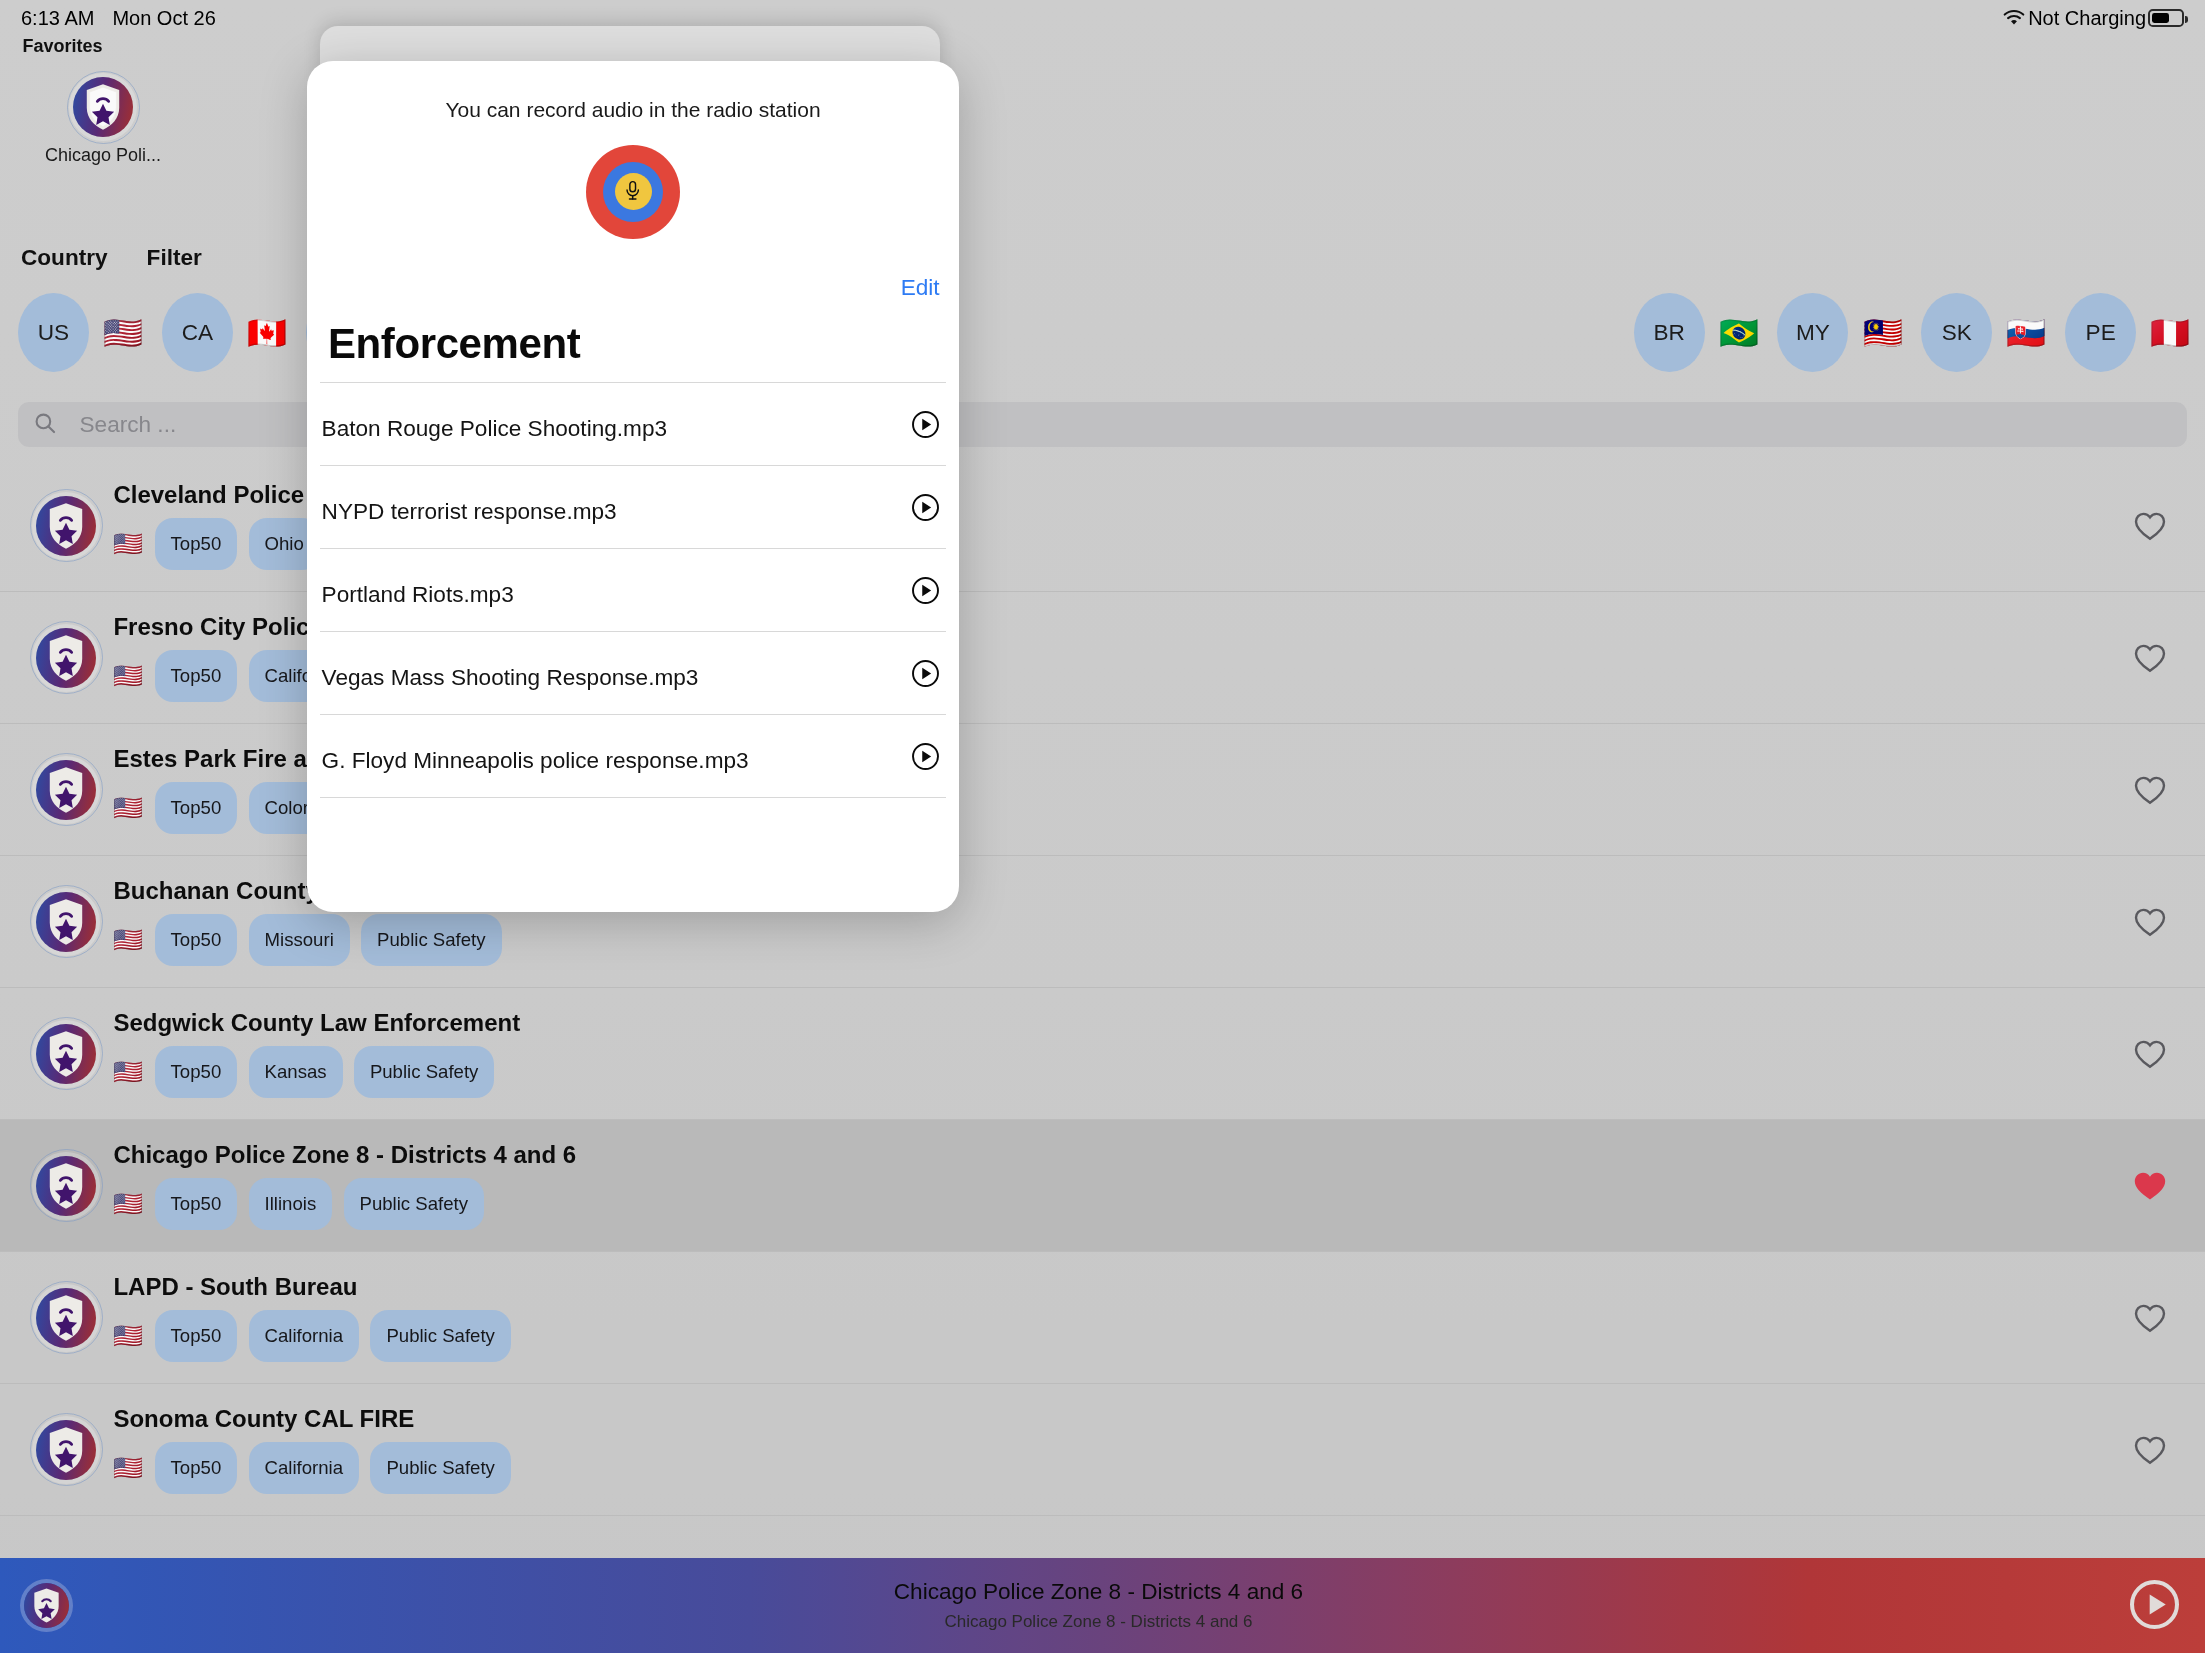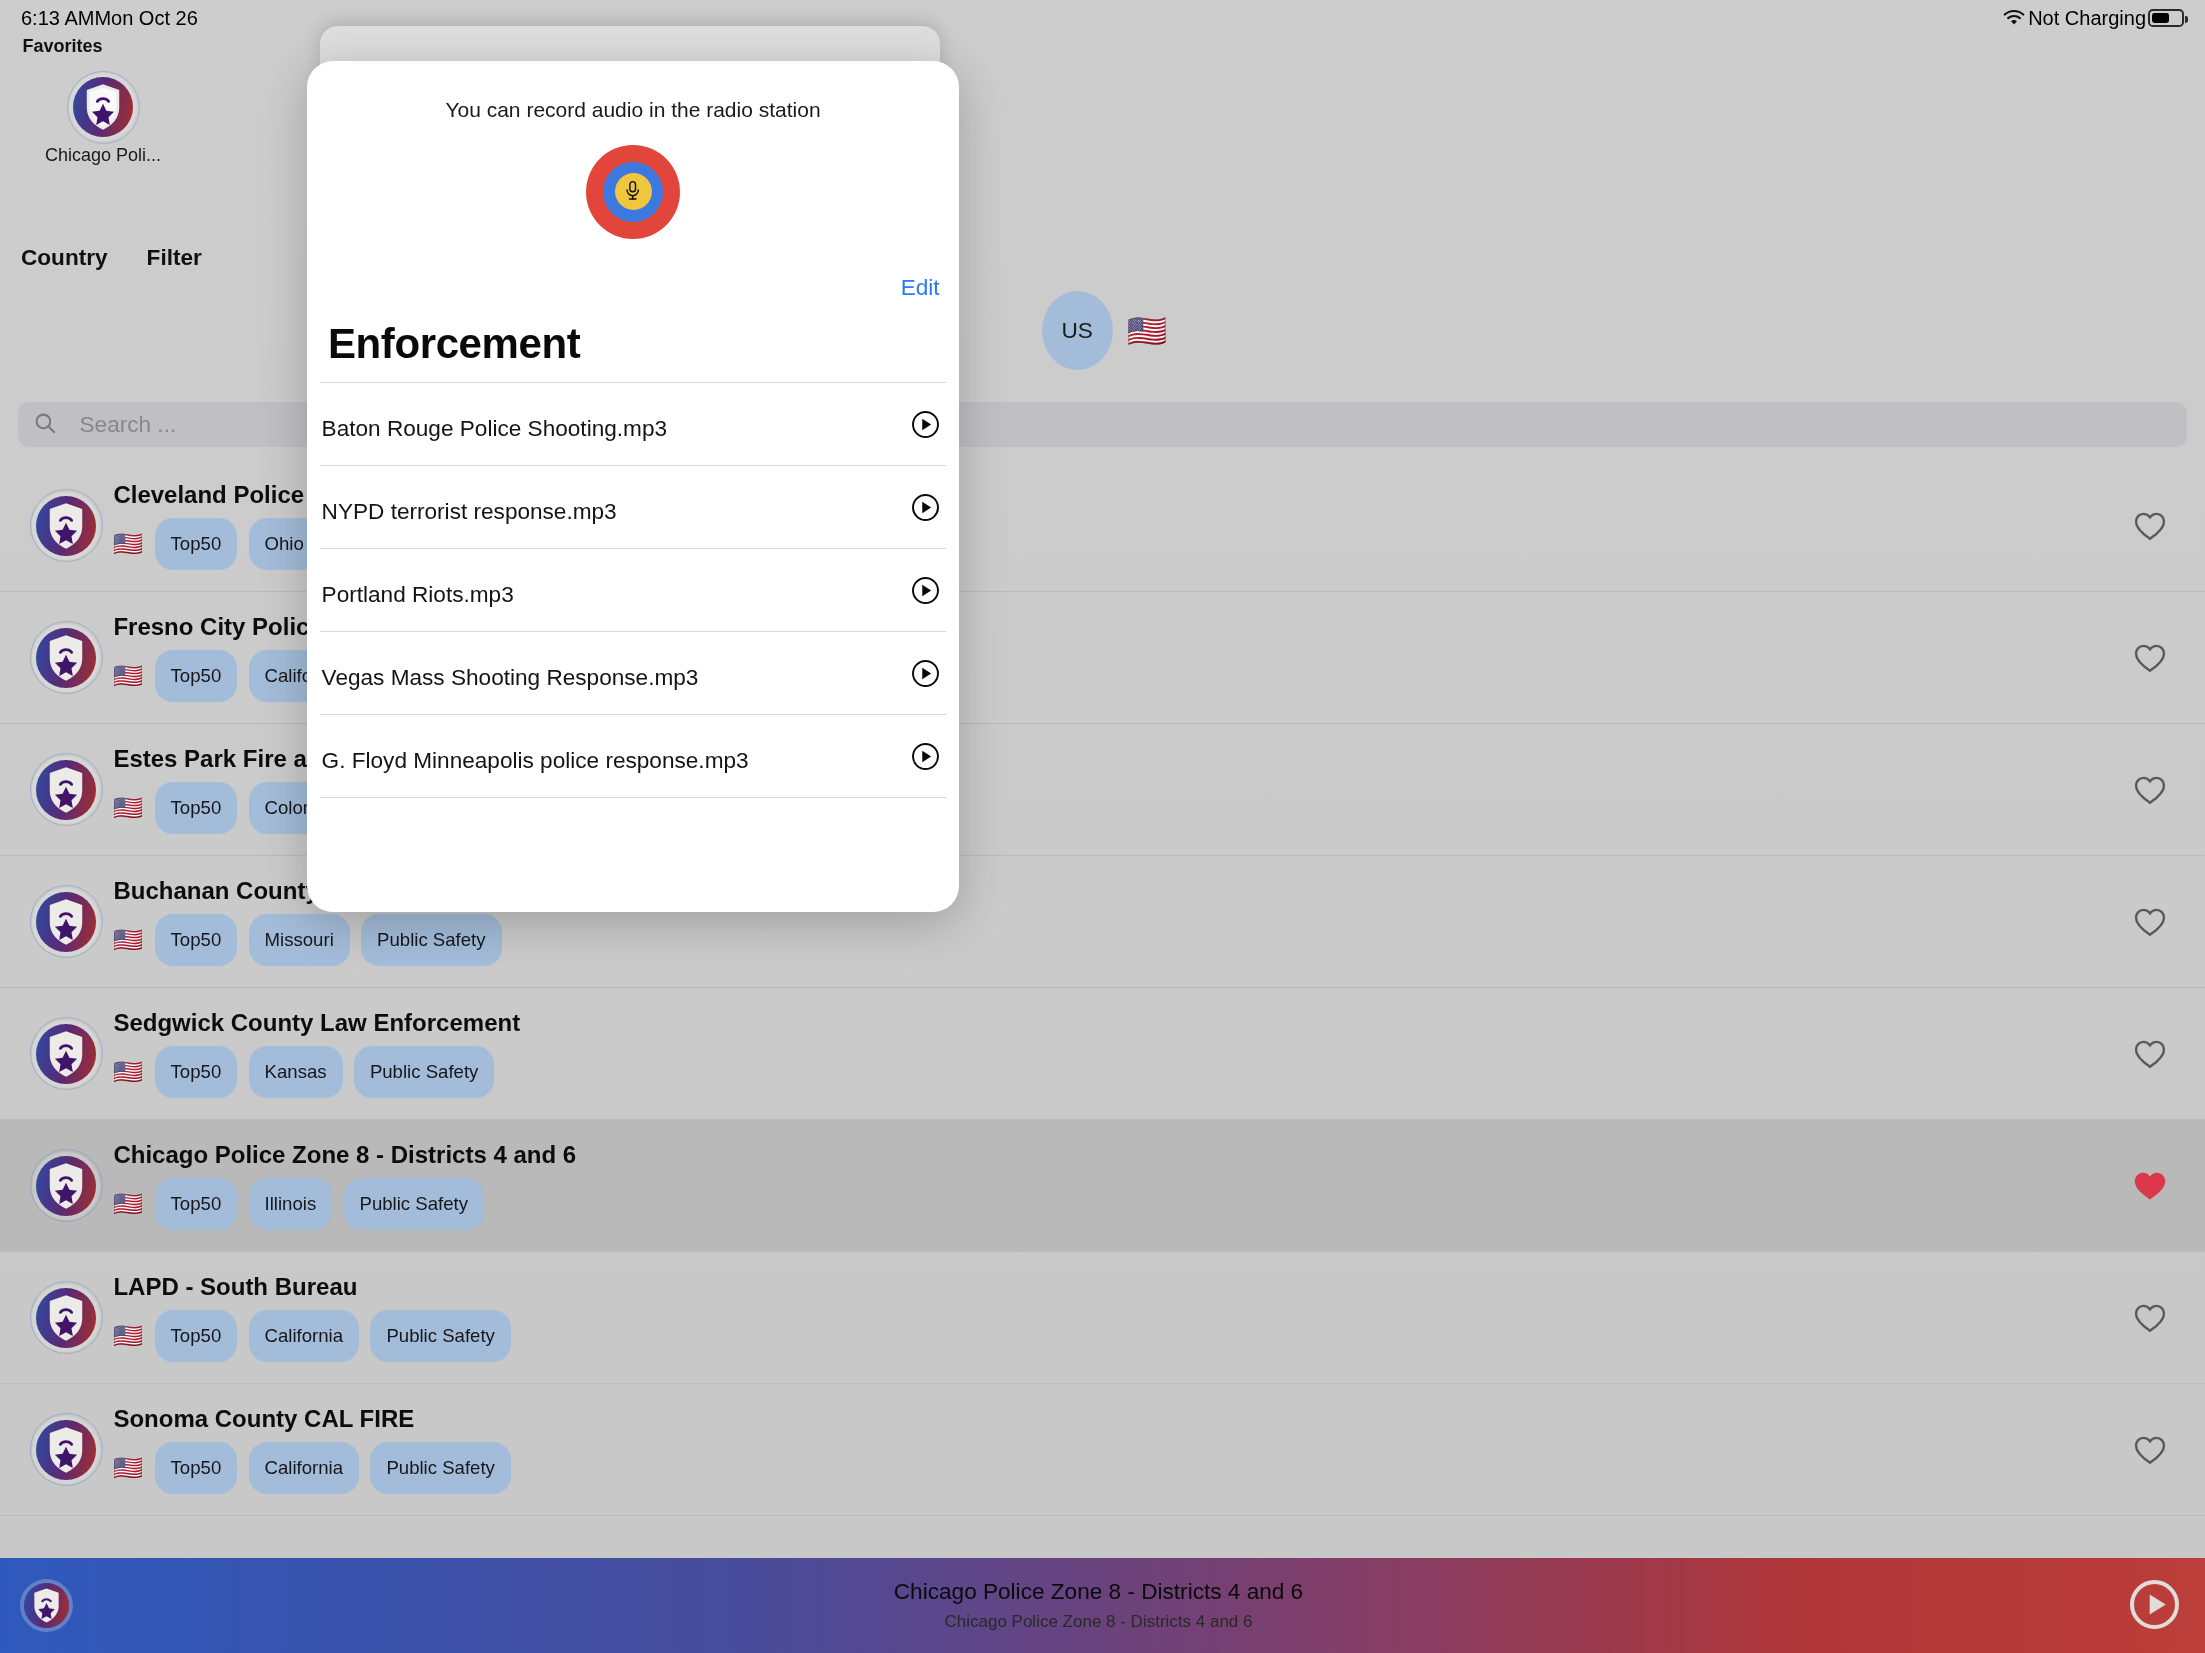--- a/index.html
+++ b/index.html
@@ -16,21 +16,21 @@
     position: absolute; inset: 0;
     background: linear-gradient(180deg,#d2d2d2 0%,#cfcfcf 60%,#cbcbcb 100%);
   }
 
   
   .statusbar {
     position: absolute; top: 0; left: 0; width: 2205px; height: 36px;
     display: flex; align-items: center; padding: 0 21px;
     font-size: 20px; color: #000;
   }
-  .sb-left { display: flex; align-items: center; }
+  .sb-left { display: flex; align-items: center; gap: 18px; }
   .sb-right { margin-left: auto; display: flex; align-items: center; gap: 2px; justify-content: center; }
   .wifi-icon { display: inline-block; width: 24px; height: 18px; }
   .battery {
     width: 36px; height: 18px; border: 2px solid #2b2b2b;
     border-radius: 4.8px; position: relative; display: inline-block;
   }
   .battery::after {
     content: ""; position: absolute; right: -5.7px; top: 4.8px;
     width: 3.2px; height: 7.3px; background: #2b2b2b; border-radius: 0 2.4px 2.4px 0;
   }
@@ -60,21 +60,21 @@
   }
   .badge svg { position: absolute; inset: 0; width: 100%; height: 100%; }
 
   
   .cf-head {
     position: absolute; top: 245px; left: 21px;
     display: flex; gap: 39px; font-size: 22.6px; font-weight: 700; color: #111;
   }
   .country-row {
     position: absolute; top: 291px; left: 18px; right: 0; height: 81px;
-    display: flex; align-items: center; gap: 4px; overflow: hidden; flex-direction: column;
+    display: flex; align-items: flex-end; gap: 4px; overflow: hidden;
   }
   .ccell { display: flex; align-items: center; }
   .cchip {
     width: 71px; height: 79px; border-radius: 50%;
     background: #a7c0de; color: #1d1d1d; font-size: 22.6px;
     display: flex; align-items: center; justify-content: center;
     flex: 0 0 auto;
   }
   .cflag { font-size: 32px; margin: 0 14.5px; line-height: 1; flex: 0 0 auto; }
 

